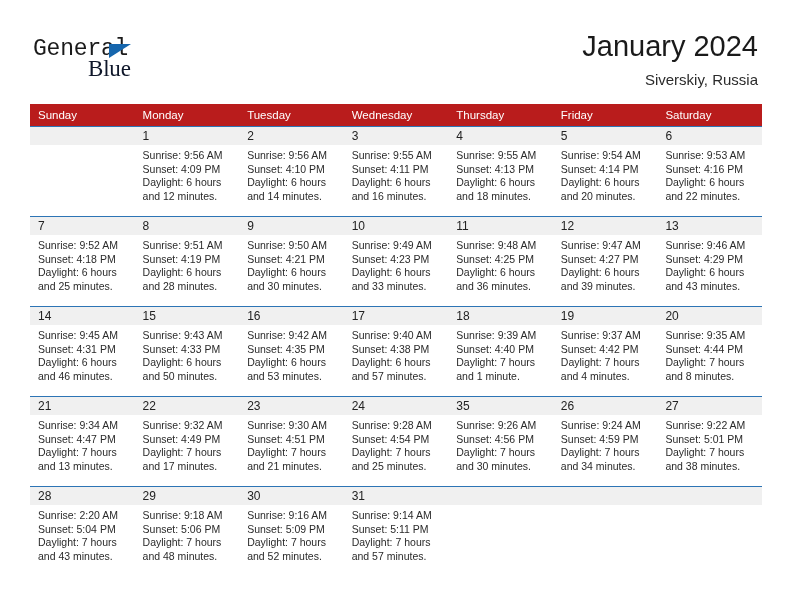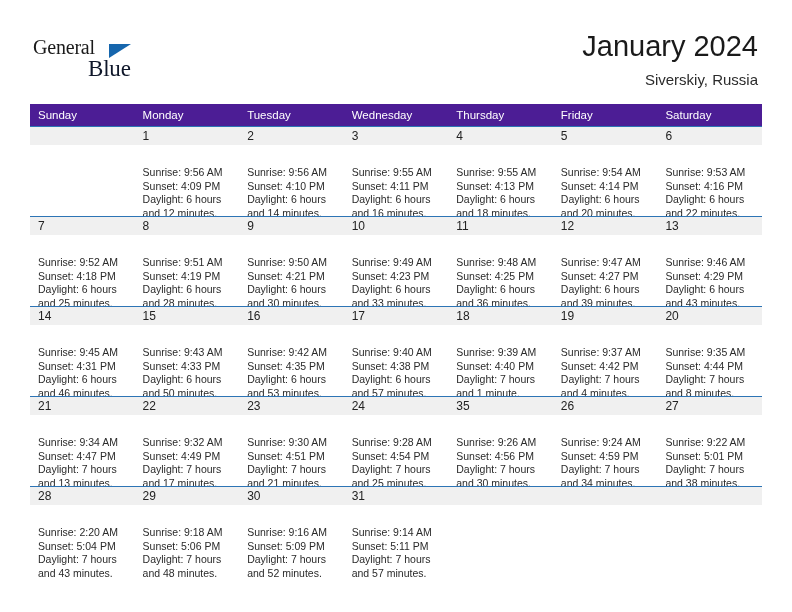--- a/index.html
+++ b/index.html
@@ -33,24 +33,24 @@
     position: absolute;
     left: 33px;
     top: 36px;
     width: 220px;
     height: 52px;
   }
   .brand-general {
     position: absolute;
     left: 0;
     top: 0;
-    font-size: 20px;
+    font-size: 23px;
     letter-spacing: -0.2px;
     color: #1a1a1a;
-    font-family: Liberation Serif, serif;
+    font-family: Liberation Mono, monospace;
   }
   .brand-blue {
     position: absolute;
     left: 55px;
     top: 20px;
     font-size: 23px;
     letter-spacing: -0.2px;
     color: #0f172a;
     font-family: Liberation Serif, serif;
   }
@@ -89,21 +89,21 @@
   
   .calendar {
     position: absolute;
     left: 30px;
     top: 104px;
     width: 732px;
     border-collapse: collapse;
     table-layout: fixed;
   }
   .calendar th {
-    background: #4c1d95;
+    background: #b91c1c;
     color: #ffffff;
     font-size: 11.5px;
     font-weight: normal;
     text-align: left;
     padding: 5px 0 5px 8px;
     height: 10px;
     vertical-align: middle;
   }
   .calendar td {
     width: 104.57px;
@@ -127,21 +127,21 @@
     line-height: 18px;
     padding-left: 8px;
     font-size: 12px;
     color: #222222;
     box-sizing: border-box;
   }
   .cell.empty .daynum-band {
     background: #f0f0f0;
   }
   .cell-body {
-    padding: 21px 6px 0 8px;
+    padding: 4px 6px 0 8px;
     font-size: 10.5px;
     line-height: 13.6px;
     color: #2a2a2a;
   }
   .cell-body div {
     white-space: nowrap;
   }
 </style>
 </head>
 <body>

